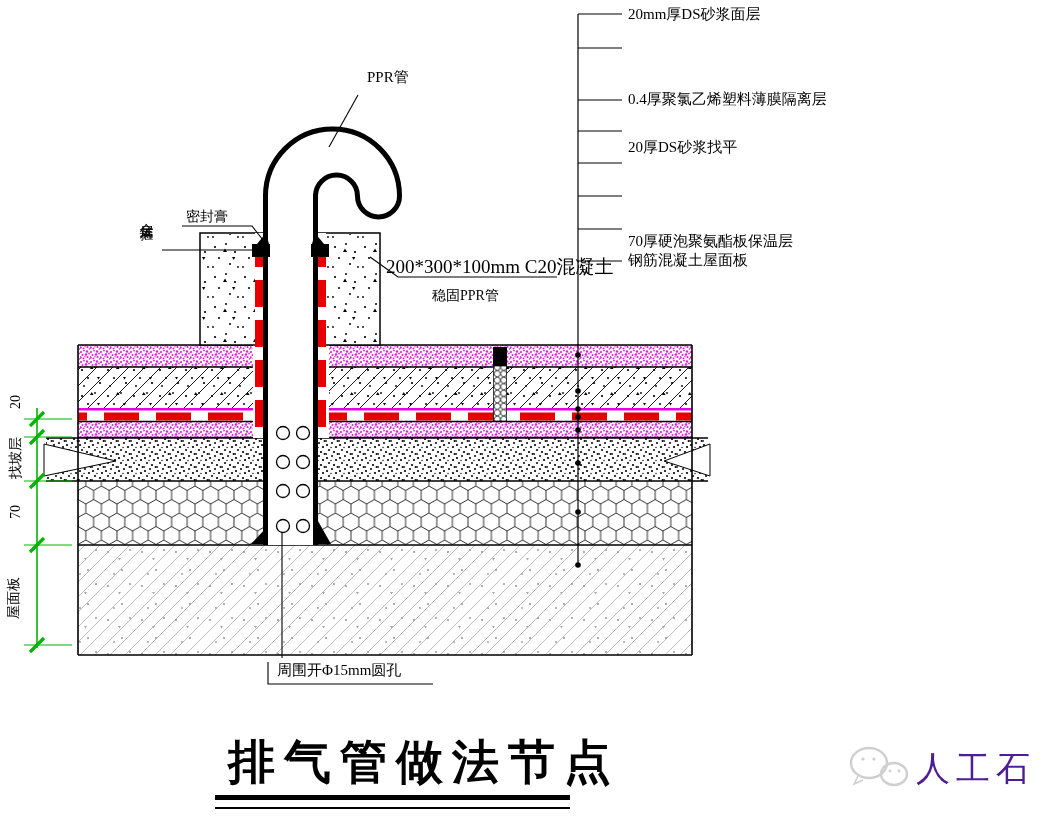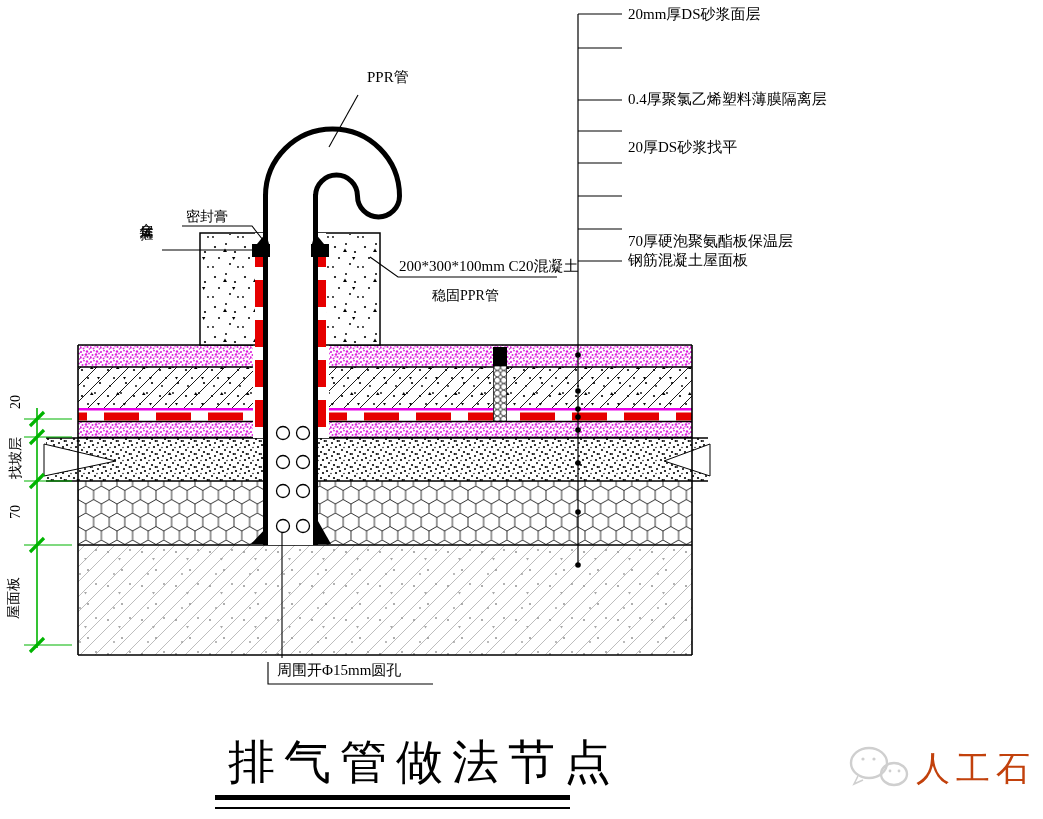--- a/index.html
+++ b/index.html
@@ -5,24 +5,24 @@
   html,body{margin:0;padding:0;background:#ffffff;}
   #canvas{position:relative;width:1043px;height:819px;background:#ffffff;overflow:hidden;
           font-family:"Liberation Serif","DejaVu Serif",serif;color:#000;}
   #drawing{position:absolute;left:0;top:0;}
   .lbl{position:absolute;font-size:15px;line-height:17px;white-space:nowrap;}
   .layer-lbl{left:628px;}
   .small{font-size:14px;}
   .vert{writing-mode:vertical-rl;text-orientation:upright;letter-spacing:2px;}
   .dim{position:absolute;font-size:14px;white-space:nowrap;
        transform:translate(-50%,-50%) rotate(-90deg);}
-  #title{position:absolute;left:228px;top:731px;font-size:47px;font-weight:normal;
+  #title{position:absolute;left:228px;top:731px;font-size:47px;font-weight:bold;
          letter-spacing:9px;white-space:nowrap;text-align:right;}
   #wm-text{position:absolute;left:916px;top:746px;font-size:34px;letter-spacing:6px;
-           color:#c2410c;white-space:nowrap;font-family:"Liberation Sans",sans-serif;}
+           color:#4c1d95;white-space:nowrap;font-family:"Liberation Sans",sans-serif;}
 </style>
 </head>
 <body>
 
 <div id="canvas">
 
 <svg id="drawing" width="1043" height="819" viewBox="0 0 1043 819" xmlns="http://www.w3.org/2000/svg">
   <defs>
     <pattern id="pinkSpk" width="10" height="10" patternUnits="userSpaceOnUse">
       <circle cx="1" cy="2" r="1.1" fill="#dd22dd"></circle>
@@ -243,21 +243,21 @@
 
 <div class="lbl layer-lbl" style="top:6px">20mm厚DS砂浆面层</div>
 <div class="lbl layer-lbl" style="top:91px">0.4厚聚氯乙烯塑料薄膜隔离层</div>
 <div class="lbl layer-lbl" style="top:139px">20厚DS砂浆找平</div>
 <div class="lbl layer-lbl" style="top:233px">70厚硬泡聚氨酯板保温层</div>
 <div class="lbl layer-lbl" style="top:252px">钢筋混凝土屋面板</div>
 
 <div class="lbl" style="left:367px;top:69px">PPR管</div>
 <div class="lbl small" style="left:186px;top:208px">密封膏</div>
 <div class="lbl small vert" style="left:138px;top:212px">金属箍</div>
-<div class="lbl" style="left:399px;top:258px;font-size:15px">200*300*100mm C20混凝土</div>
+<div class="lbl" style="left:386px;top:258px;font-size:19px">200*300*100mm C20混凝土</div>
 <div class="lbl small" style="left:432px;top:287px">稳固PPR管</div>
 <div class="lbl" style="left:277px;top:662px">周围开Φ15mm圆孔</div>
 
 <div class="dim" style="left:16px;top:402px">20</div>
 <div class="dim" style="left:16px;top:458px">找坡层</div>
 <div class="dim" style="left:16px;top:512px">70</div>
 <div class="dim" style="left:14px;top:598px">屋面板</div>
 
 <div id="title">排气管做法节点</div>
 <div id="wm-text">人工石</div>

